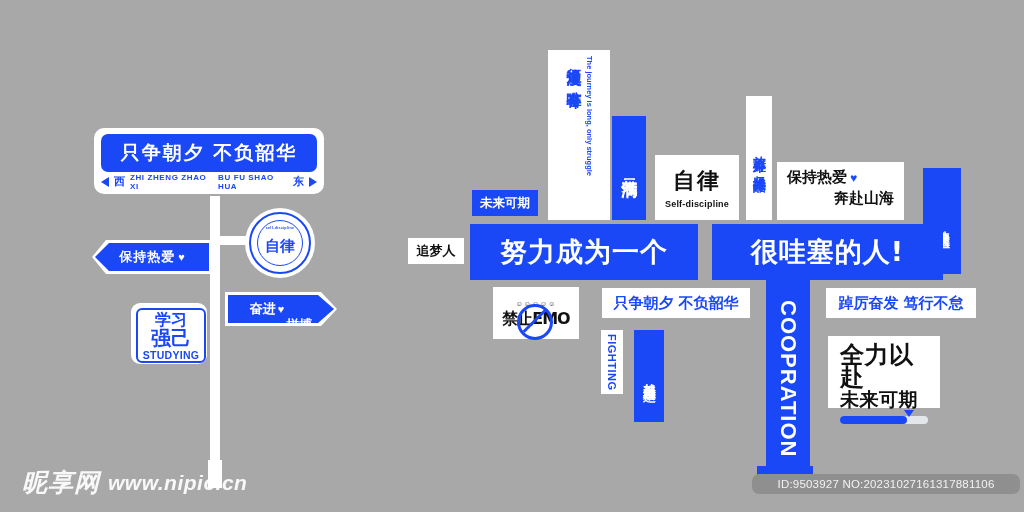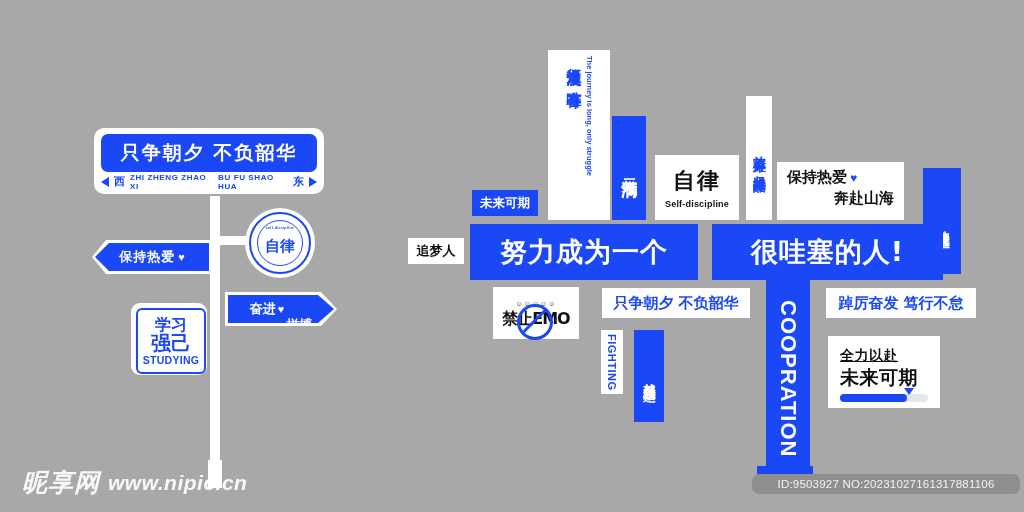--- a/index.html
+++ b/index.html
@@ -111,21 +111,21 @@
       <div class="tri-r"></div>
     </div>
   </div>
 
   <div class="abs arrow-left-outer" style="left:92px;top:240px;width:120px;height:34px;"></div>
   <div class="abs arrow-left" style="left:95px;top:243px;width:114px;height:28px;">
     <span class="cjk" style="font-size:13px;letter-spacing:1px;">保持热爱</span>
     <span style="font-size:11px;margin-left:3px;">♥</span>
   </div>
 
-  <div class="abs" id="studybox" style="left:131px;top:303px;width:76px;height:72px;padding:5px;">
+  <div class="abs" id="studybox" style="left:131px;top:303px;width:76px;height:61px;padding:5px;">
     <div class="inner col" style="width:100%;height:100%;">
       <div class="cjk" style="font-size:16px;line-height:18px;">学习</div>
       <div class="cjk" style="font-size:20px;line-height:18px;">强己</div>
       <div style="font-size:10.5px;font-weight:bold;margin-top:2px;letter-spacing:.3px;">STUDYING</div>
     </div>
   </div>
 
   <div class="abs center" id="circlebadge" style="left:245px;top:208px;width:70px;height:70px;">
     <div class="ring center" style="width:58px;height:58px;">
       <div class="ring2 col" style="width:44px;height:44px;position:relative;">
@@ -213,21 +213,21 @@
 
   <div class="abs pblue center" style="left:766px;top:278px;width:44px;height:202px;">
     <div class="vertrot" style="font-size:22px;font-weight:bold;letter-spacing:1px;">COOPRATION</div>
   </div>
 
   <div class="abs pwhite center" style="left:826px;top:288px;width:150px;height:30px;">
     <span class="cjk tblue" style="font-size:15px;">踔厉奋发  笃行不怠</span>
   </div>
 
   <div class="abs pwhite" style="left:828px;top:336px;width:112px;height:72px;padding:8px 12px;">
-    <div class="cjk tblack" style="font-size:14px;letter-spacing:.5px;line-height:22px;text-decoration:underline;">全力以赴</div>
+    <div class="cjk tblack" style="font-size:24px;letter-spacing:.5px;line-height:22px;">全力以赴</div>
     <div class="cjk tblack" style="font-size:19px;letter-spacing:.5px;line-height:22px;">未来可期</div>
     <div class="progtrack" style="width:88px;height:8px;margin-top:6px;">
       <div class="progfill" id="progfill" style="width:76%;"></div>
       <div class="proghandle" id="proghandle" style="left:73%;"></div>
     </div>
   </div>
 
   <div class="abs" id="wm" style="left:22px;top:466px;">
     <span class="wmcjk">昵享网</span>
     <span class="wmurl">www.nipic.cn</span>

